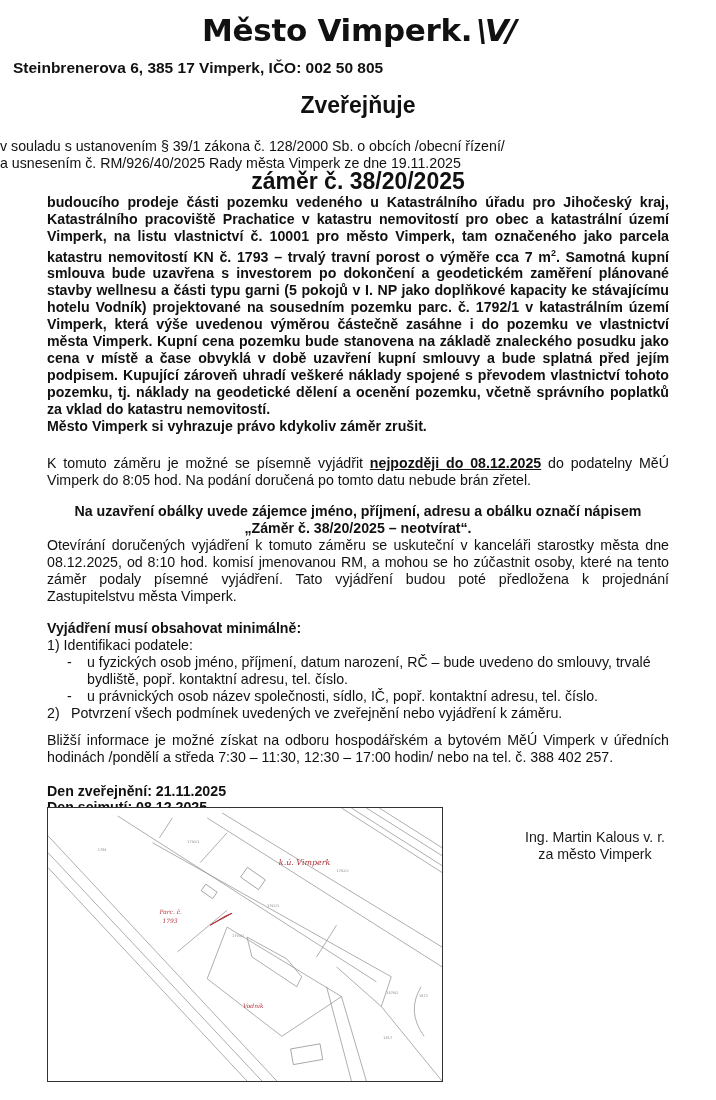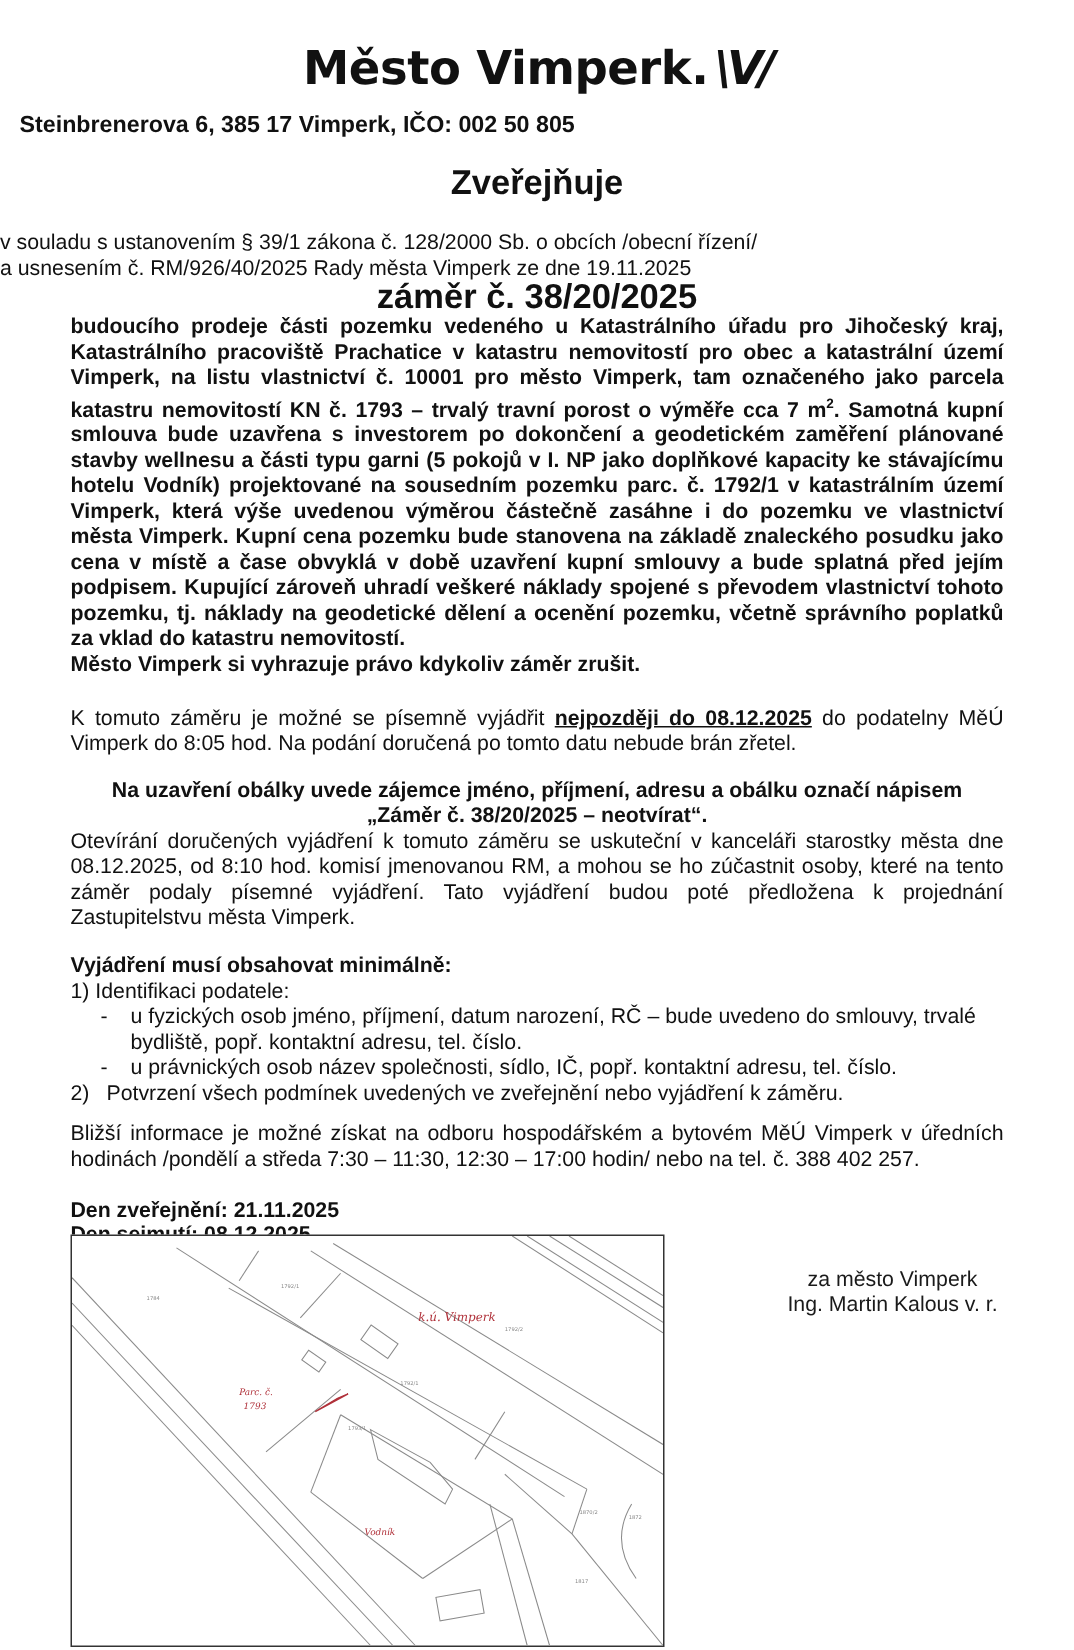--- a/index.html
+++ b/index.html
@@ -1,20 +1,20 @@
 <!DOCTYPE html>
 <html><head>
   <meta charset="utf-8">
   <style>
     html, body { margin: 0; padding: 0; background: #ffffff; }
     body {
       width: 716px; height: 1100px; position: relative; overflow: hidden;
       font-family: "Liberation Sans", sans-serif; color: #111111;
     }
-    .page { position: absolute; left: 0; top: 16px; width: 716px; height: 1004px; }
+    .page { position: absolute; left: 0; top: 0; width: 716px; height: 1004px; }
     .brand {
       position: absolute; left: 0; right: 0; top: 12px; text-align: center;
       font-family: "DejaVu Sans", sans-serif; font-weight: bold; font-size: 31px;
       letter-spacing: -0.3px; color: #111;
     }
     .brand .logo { font-style: italic; letter-spacing: -3px; margin-left: 4px; }
     .address {
       position: absolute; left: 0; right: 0; top: 59px; text-align: left;
       font-weight: bold; font-size: 15.5px; padding-left: 13px;
     }
@@ -179,18 +179,18 @@
       <text x="185" y="130" font-size="3.5" class="map-tiny">1793/1</text>
       <text x="220" y="100" font-size="3.5" class="map-tiny">1792/1</text>
       <text x="290" y="64" font-size="3.5" class="map-tiny">1792/2</text>
       <text x="337" y="233" font-size="3.5" class="map-tiny">1817</text>
       <text x="340" y="187" font-size="3.5" class="map-tiny">1870/2</text>
       <text x="373" y="190" font-size="3.5" class="map-tiny">1872</text>
     </svg>
   </div>
 
   <div class="signature">
+    <div>Ing. Martin Kalous v. r.</div>
     <div>za město Vimperk</div>
-    <div>Ing. Martin Kalous v. r.</div>
   </div>
 
 
 </div>
 
 </body></html>

